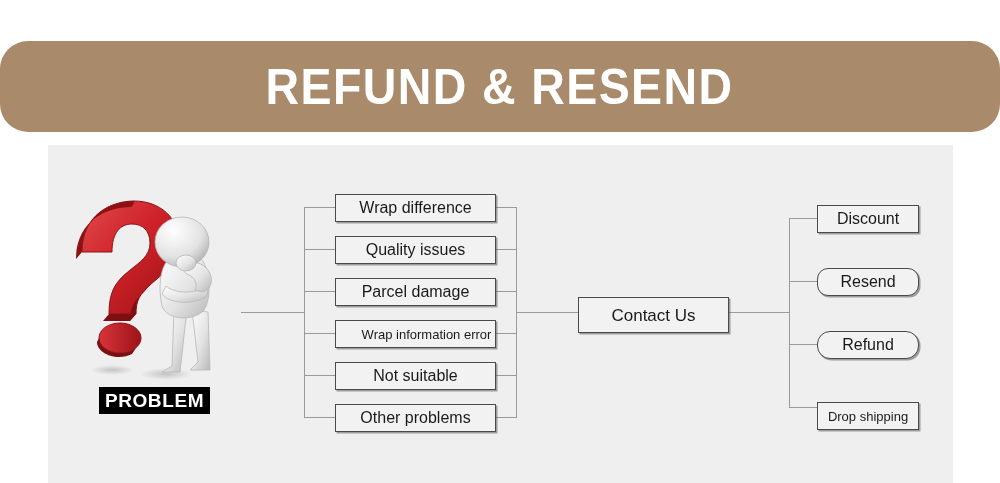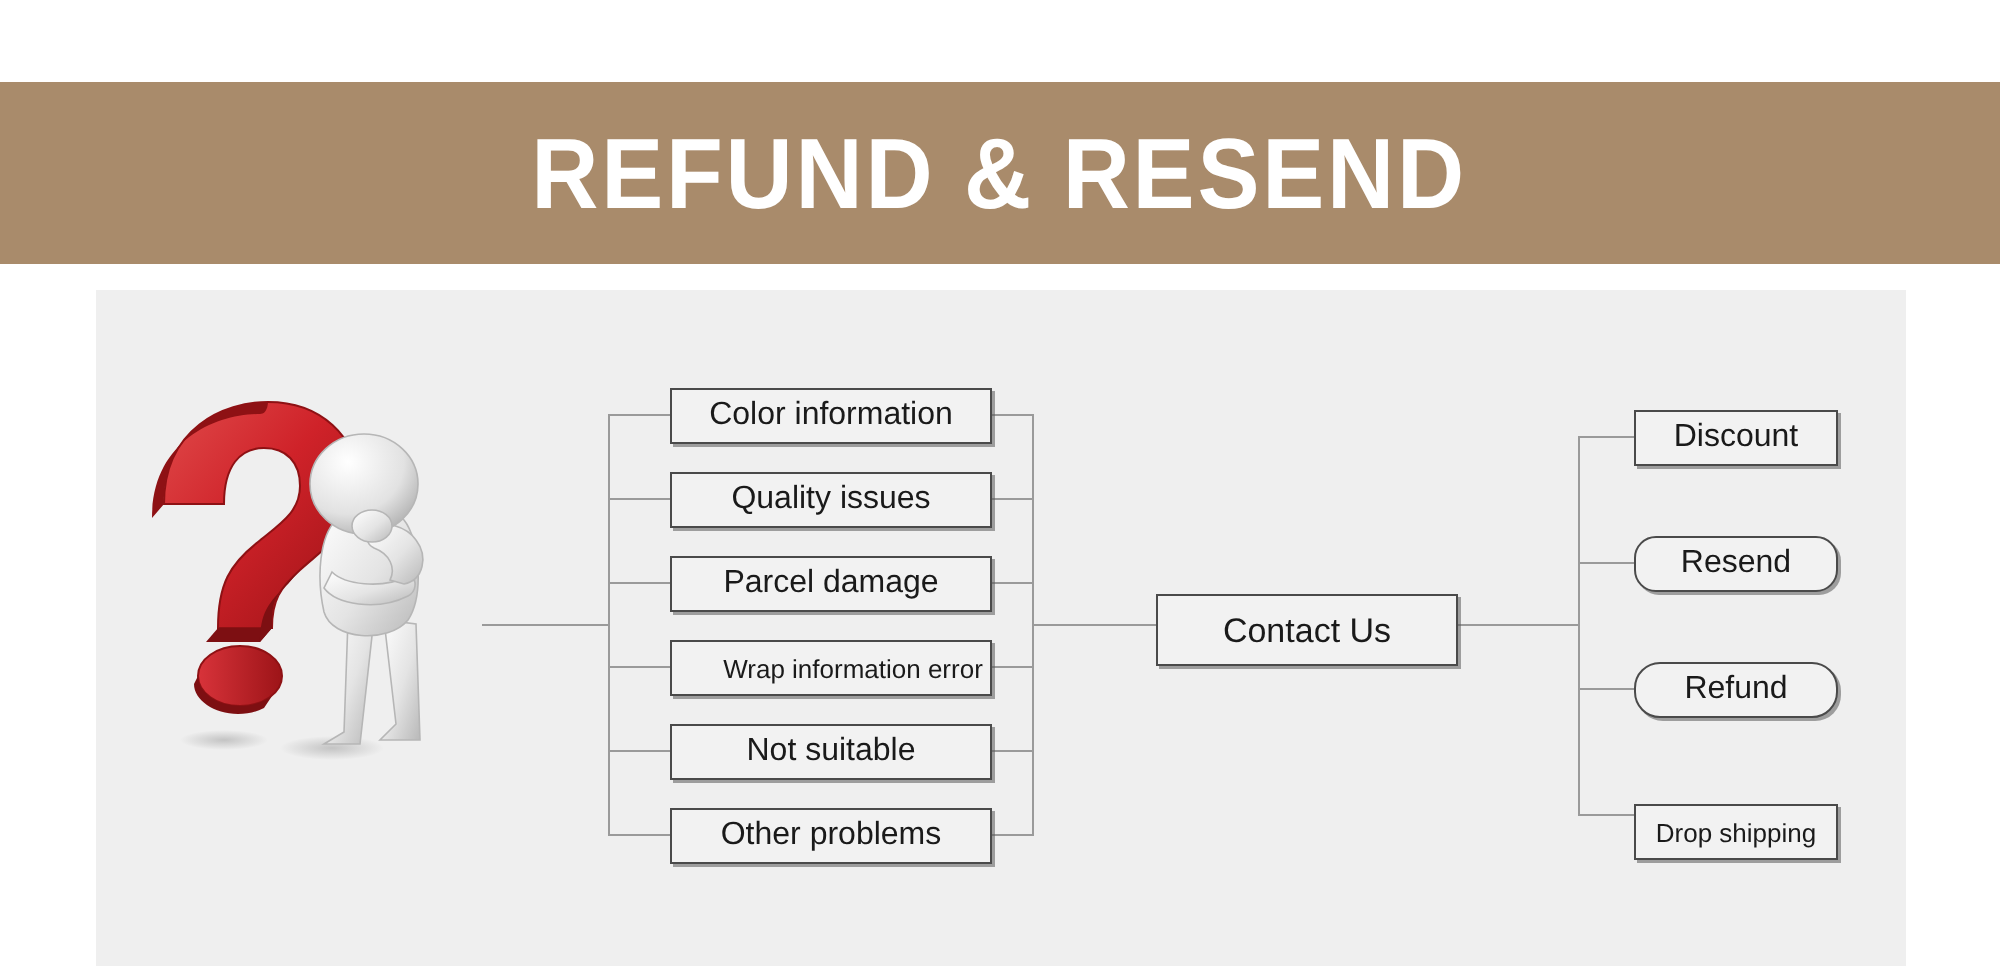--- a/index.html
+++ b/index.html
@@ -19,20 +19,21 @@
   #banner {
     position: absolute;
     left: 0;
     top: 41px;
     width: 1000px;
     height: 91px;
     background: #a98b6b;
     display: flex;
     align-items: center;
     justify-content: center;
+    border-radius: 28px;
   }
   #banner-title {
     color: #ffffff;
     font-size: 50px;
     font-weight: bold;
     letter-spacing: 1.5px;
     line-height: 1;
     white-space: nowrap;
     transform: scaleX(0.93);
   }
@@ -182,20 +183,21 @@
     <path d="M100 96 C106 104 126 108 142 100 C146 98 147 92 143 90
              C128 97 110 94 104 88 Z" fill="url(#whiteGrad)" stroke="#b6b6b6" stroke-width="0.8"></path>
 
     <path d="M140 94 C150 92 152 80 146 72 C141 65 130 62 124 66
              C120 69 121 74 125 76 C133 79 136 86 133 92 Z" fill="url(#whiteGrad)" stroke="#b6b6b6" stroke-width="0.8"></path>
 
     <ellipse cx="120" cy="44" rx="27" ry="25" fill="url(#headGrad)" stroke="#b6b6b6" stroke-width="0.8"></ellipse>
 
     <ellipse cx="124" cy="65" rx="10" ry="8" fill="url(#whiteGrad)" stroke="#b6b6b6" stroke-width="0.8"></ellipse>
   </svg>
+  <div id="problem-label">PROBLEM</div>
 </div>
 
 <div class="line h" style="left:241px; top:312px; width:64px;"></div>
 
 <div class="line v" style="left:304px; top:207px; height:211px;"></div>
 
 <div class="line h" style="left:304px; top:207px; width:31px;"></div>
 <div class="line h" style="left:304px; top:249px; width:31px;"></div>
 <div class="line h" style="left:304px; top:291px; width:31px;"></div>
 <div class="line h" style="left:304px; top:333px; width:31px;"></div>
@@ -211,21 +213,21 @@
 <div class="line v" style="left:516px; top:207px; height:211px;"></div>
 <div class="line h" style="left:516px; top:312px; width:63px;"></div>
 
 <div class="line h" style="left:728px; top:312px; width:62px;"></div>
 <div class="line v" style="left:789px; top:218px; height:190px;"></div>
 <div class="line h" style="left:789px; top:218px; width:29px;"></div>
 <div class="line h" style="left:789px; top:281px; width:29px;"></div>
 <div class="line h" style="left:789px; top:344px; width:29px;"></div>
 <div class="line h" style="left:789px; top:407px; width:29px;"></div>
 
-<div class="flow-box prob-box b0">Color information</div>
+<div class="flow-box prob-box b0">Wrap difference</div>
 <div class="flow-box prob-box b1">Quality issues</div>
 <div class="flow-box prob-box b2">Parcel damage</div>
 <div class="flow-box prob-box b3 small-text">Wrap information error</div>
 <div class="flow-box prob-box b4">Not suitable</div>
 <div class="flow-box prob-box b5">Other problems</div>
 
 <div class="flow-box" id="contact-box">Contact Us</div>
 
 <div class="flow-box sol-box s0">Discount</div>
 <div class="flow-box sol-box s1">Resend</div>

